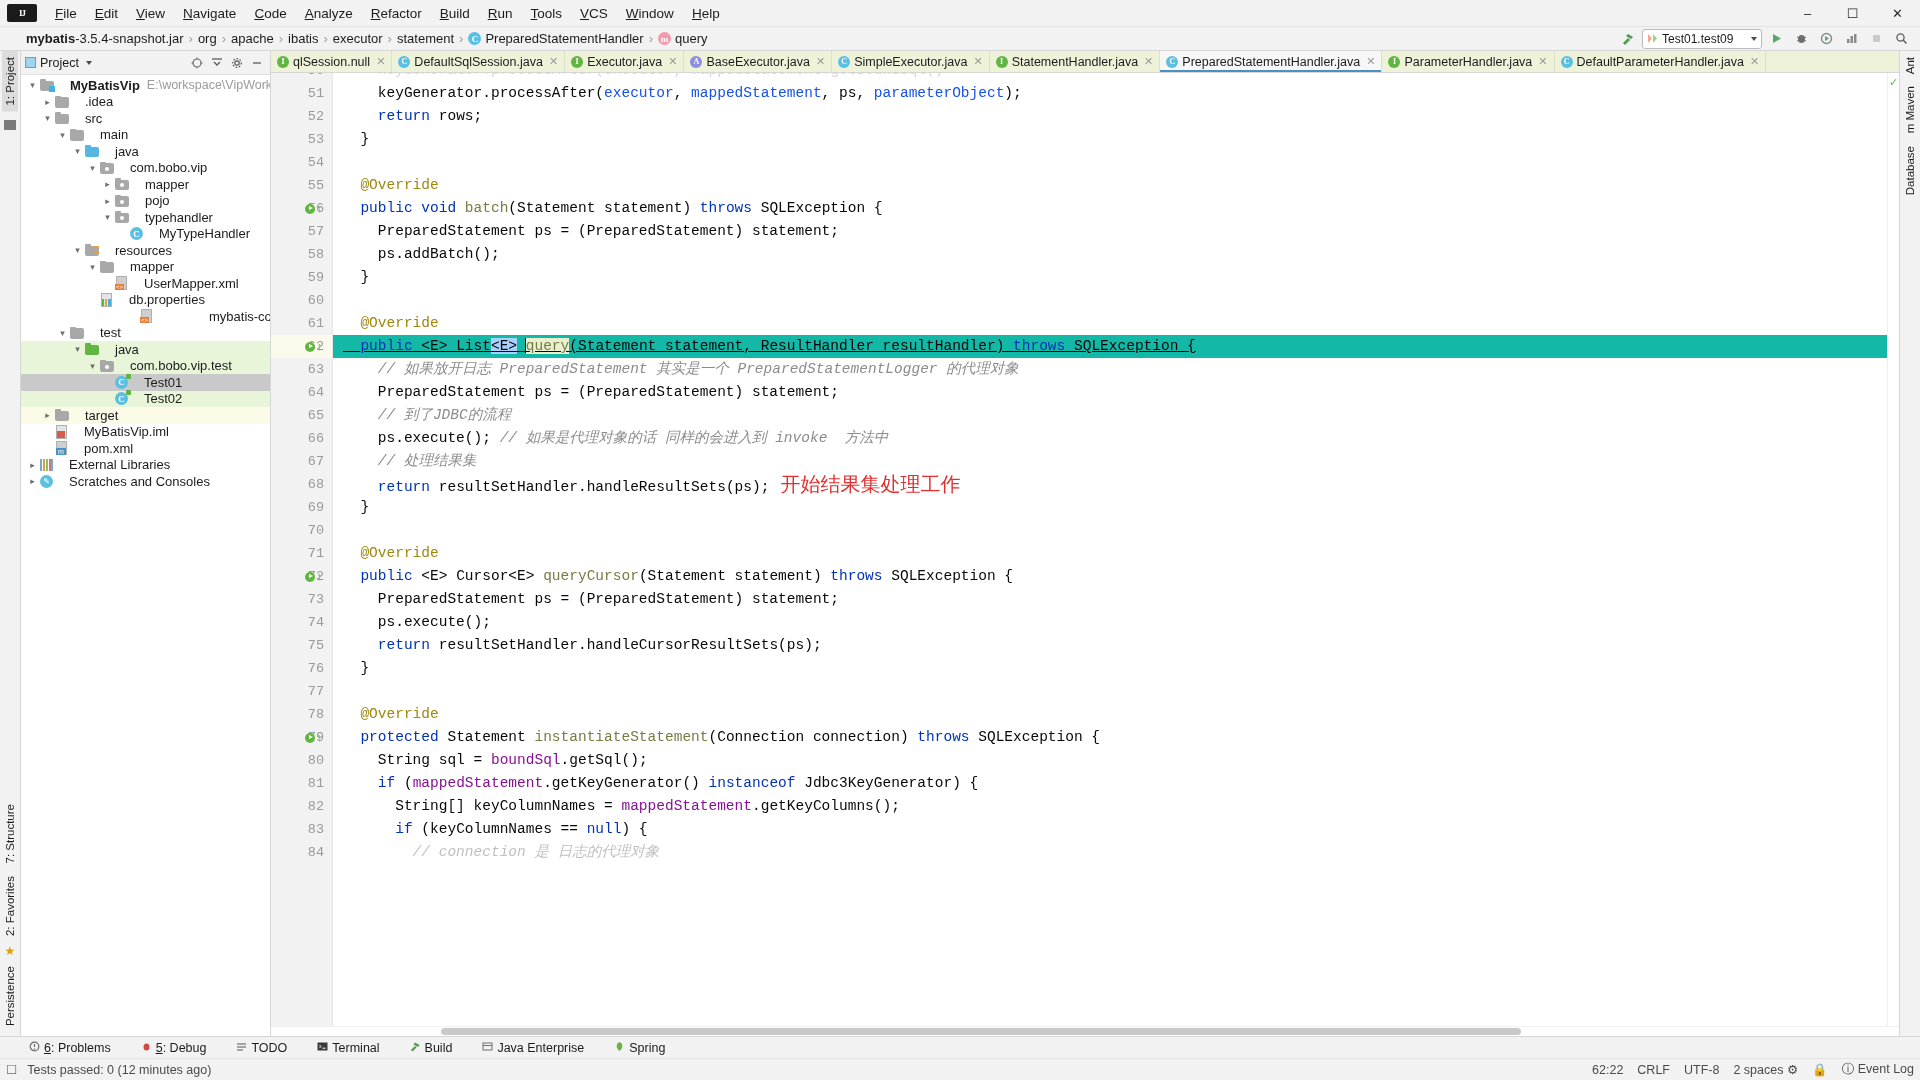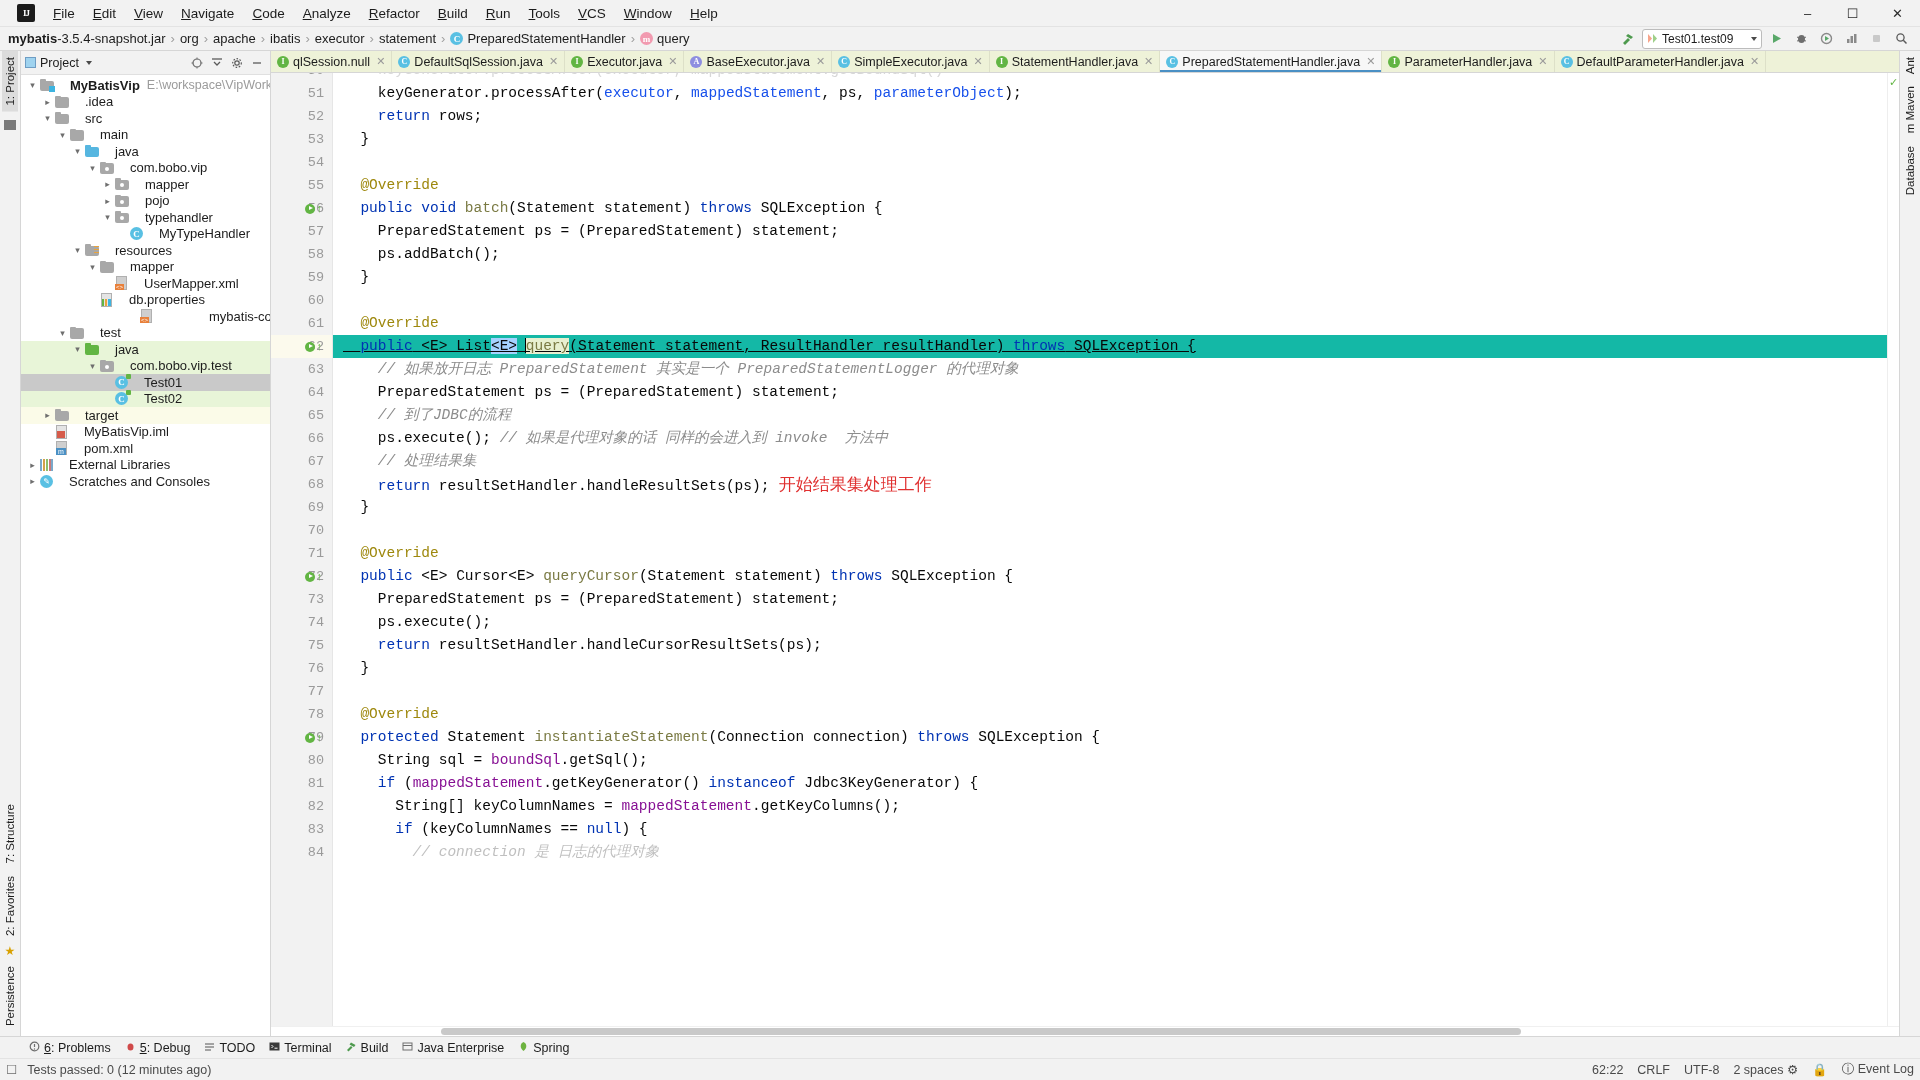--- a/index.html
+++ b/index.html
@@ -12,41 +12,41 @@
     color: #000;
   }
   .app { position: relative; width: 1920px; height: 1080px; display: flex; flex-direction: column; }
 
   
   .titlebar {
     height: 27px; background: #f2f2f2; display: flex; align-items: center;
     border-bottom: 1px solid #e3e3e3; position: relative; flex: 0 0 27px;
   }
   .ij-logo {
-    width: 18px; height: 18px; margin-left: 17px; margin-right: 9px;
+    width: 30px; height: 18px; margin-left: 7px; margin-right: 9px;
     background: #1b1b1b; border-radius: 2px; position: relative;
     display: flex; align-items: center; justify-content: center;
   }
   .ij-logo span { color:#fff; font-size:9px; font-weight:bold; letter-spacing:-1px; font-family:"Liberation Serif", serif;}
   .menu { display: flex; align-items: flex-start; }
   .menu-item {
     padding: 3px 9px; font-size: 13.5px; color: #1c1c1c; cursor: default; white-space: nowrap;
   }
   .menu-item u { text-decoration: underline; }
   .window-title {
     position: absolute; left: 0; right: 0; text-align: center;
     font-size: 13px; color: #8c8c8c; pointer-events: none; white-space: nowrap;
   }
   .win-controls { margin-left: auto; display: flex; height: 27px; z-index:2; }
   .win-btn { width: 45px; display: flex; align-items: center; justify-content: center; color: #2b2b2b; font-size: 13px;}
 
   
   .navbar {
     height: 24px; background: #f2f2f2; display: flex; align-items: center;
-    padding-left: 8px; flex: 0 0 24px; border-bottom: 1px solid #d6d6d6;
+    padding-left: 26px; flex: 0 0 24px; border-bottom: 1px solid #d6d6d6;
     position: relative;
   }
   .crumb { display: flex; align-items: center; font-size: 13px; color: #1c1c1c; white-space: nowrap;}
   .crumb-sep { color: #a0a0a0; margin: 0 5px; font-size: 13px; }
   .crumb.bold { font-weight: bold; }
   .crumb.bold .light { font-weight: normal; }
   .ico-c, .ico-m {
     width: 13px; height: 13px; border-radius: 50%; display: inline-flex;
     align-items: center; justify-content: center; font-size: 9px; color: #fff;
     margin-right: 4px; font-weight: bold; font-family:"Liberation Serif",serif;
@@ -196,34 +196,34 @@
   .cline { height: 23px; line-height: 23px; padding-left: 10px; position: relative; }
   .cline.hl { background: #14b8a6; text-decoration: underline; }
   .kw { color: #0033b3; font-weight: normal; }
   .cm { color: #8c8c8c; font-style: italic; }
   .fn { color: #7a7a43; }
   .fld2 { color: #871094; }
   .nm { color: #1750eb; }
   .anno { color: #9e880d; }
   .sel { background: #a6d2ff; }
   .caret { display:inline-block; width:1px; height:15px; background:#000; vertical-align:-3px; margin:0 -0.5px;}
-  .annot-red { color: #e03030; font-weight: normal; font-family:"Liberation Sans",sans-serif; font-size:17px;}
+  .annot-red { color: #e03030; font-weight: normal; font-family:"Liberation Sans",sans-serif; font-size:20px;}
 
   
   .marker-bar { width: 12px; flex: 0 0 12px; background:#fff; position:relative; border-left:1px solid #eee;}
   .mb-check { position:absolute; top:3px; left:1px; color:#62b543; font-size:11px;}
 
   
   .hscroll { height: 10px; background: #fff; position: relative; flex:0 0 10px; border-top:1px solid #f0f0f0;}
   .hthumb { position: absolute; height: 7px; top: 1px; background: #c9c9c9; border-radius: 4px; }
 
   
   .bottom-tools {
     height: 22px; background: #f2f2f2; display: flex; align-items: center;
-    flex: 0 0 22px; border-top: 1px solid #d6d6d6; padding-left: 22px; gap: 0;
+    flex: 0 0 22px; border-top: 1px solid #d6d6d6; padding-left: 22px; gap: 16px;
   }
   .btool { display: flex; align-items: center; gap: 4px; padding: 2px 7px; font-size: 12.5px; color:#1c1c1c; cursor:default;}
   .btool u { text-decoration: underline; }
 
   
   .statusbar {
     height: 22px; background: #f2f2f2; display: flex; align-items: center;
     flex: 0 0 22px; font-size: 12.5px; color: #4a4a4a; padding: 0 6px; gap: 10px;
     border-top: 1px solid #e3e3e3;
   }

